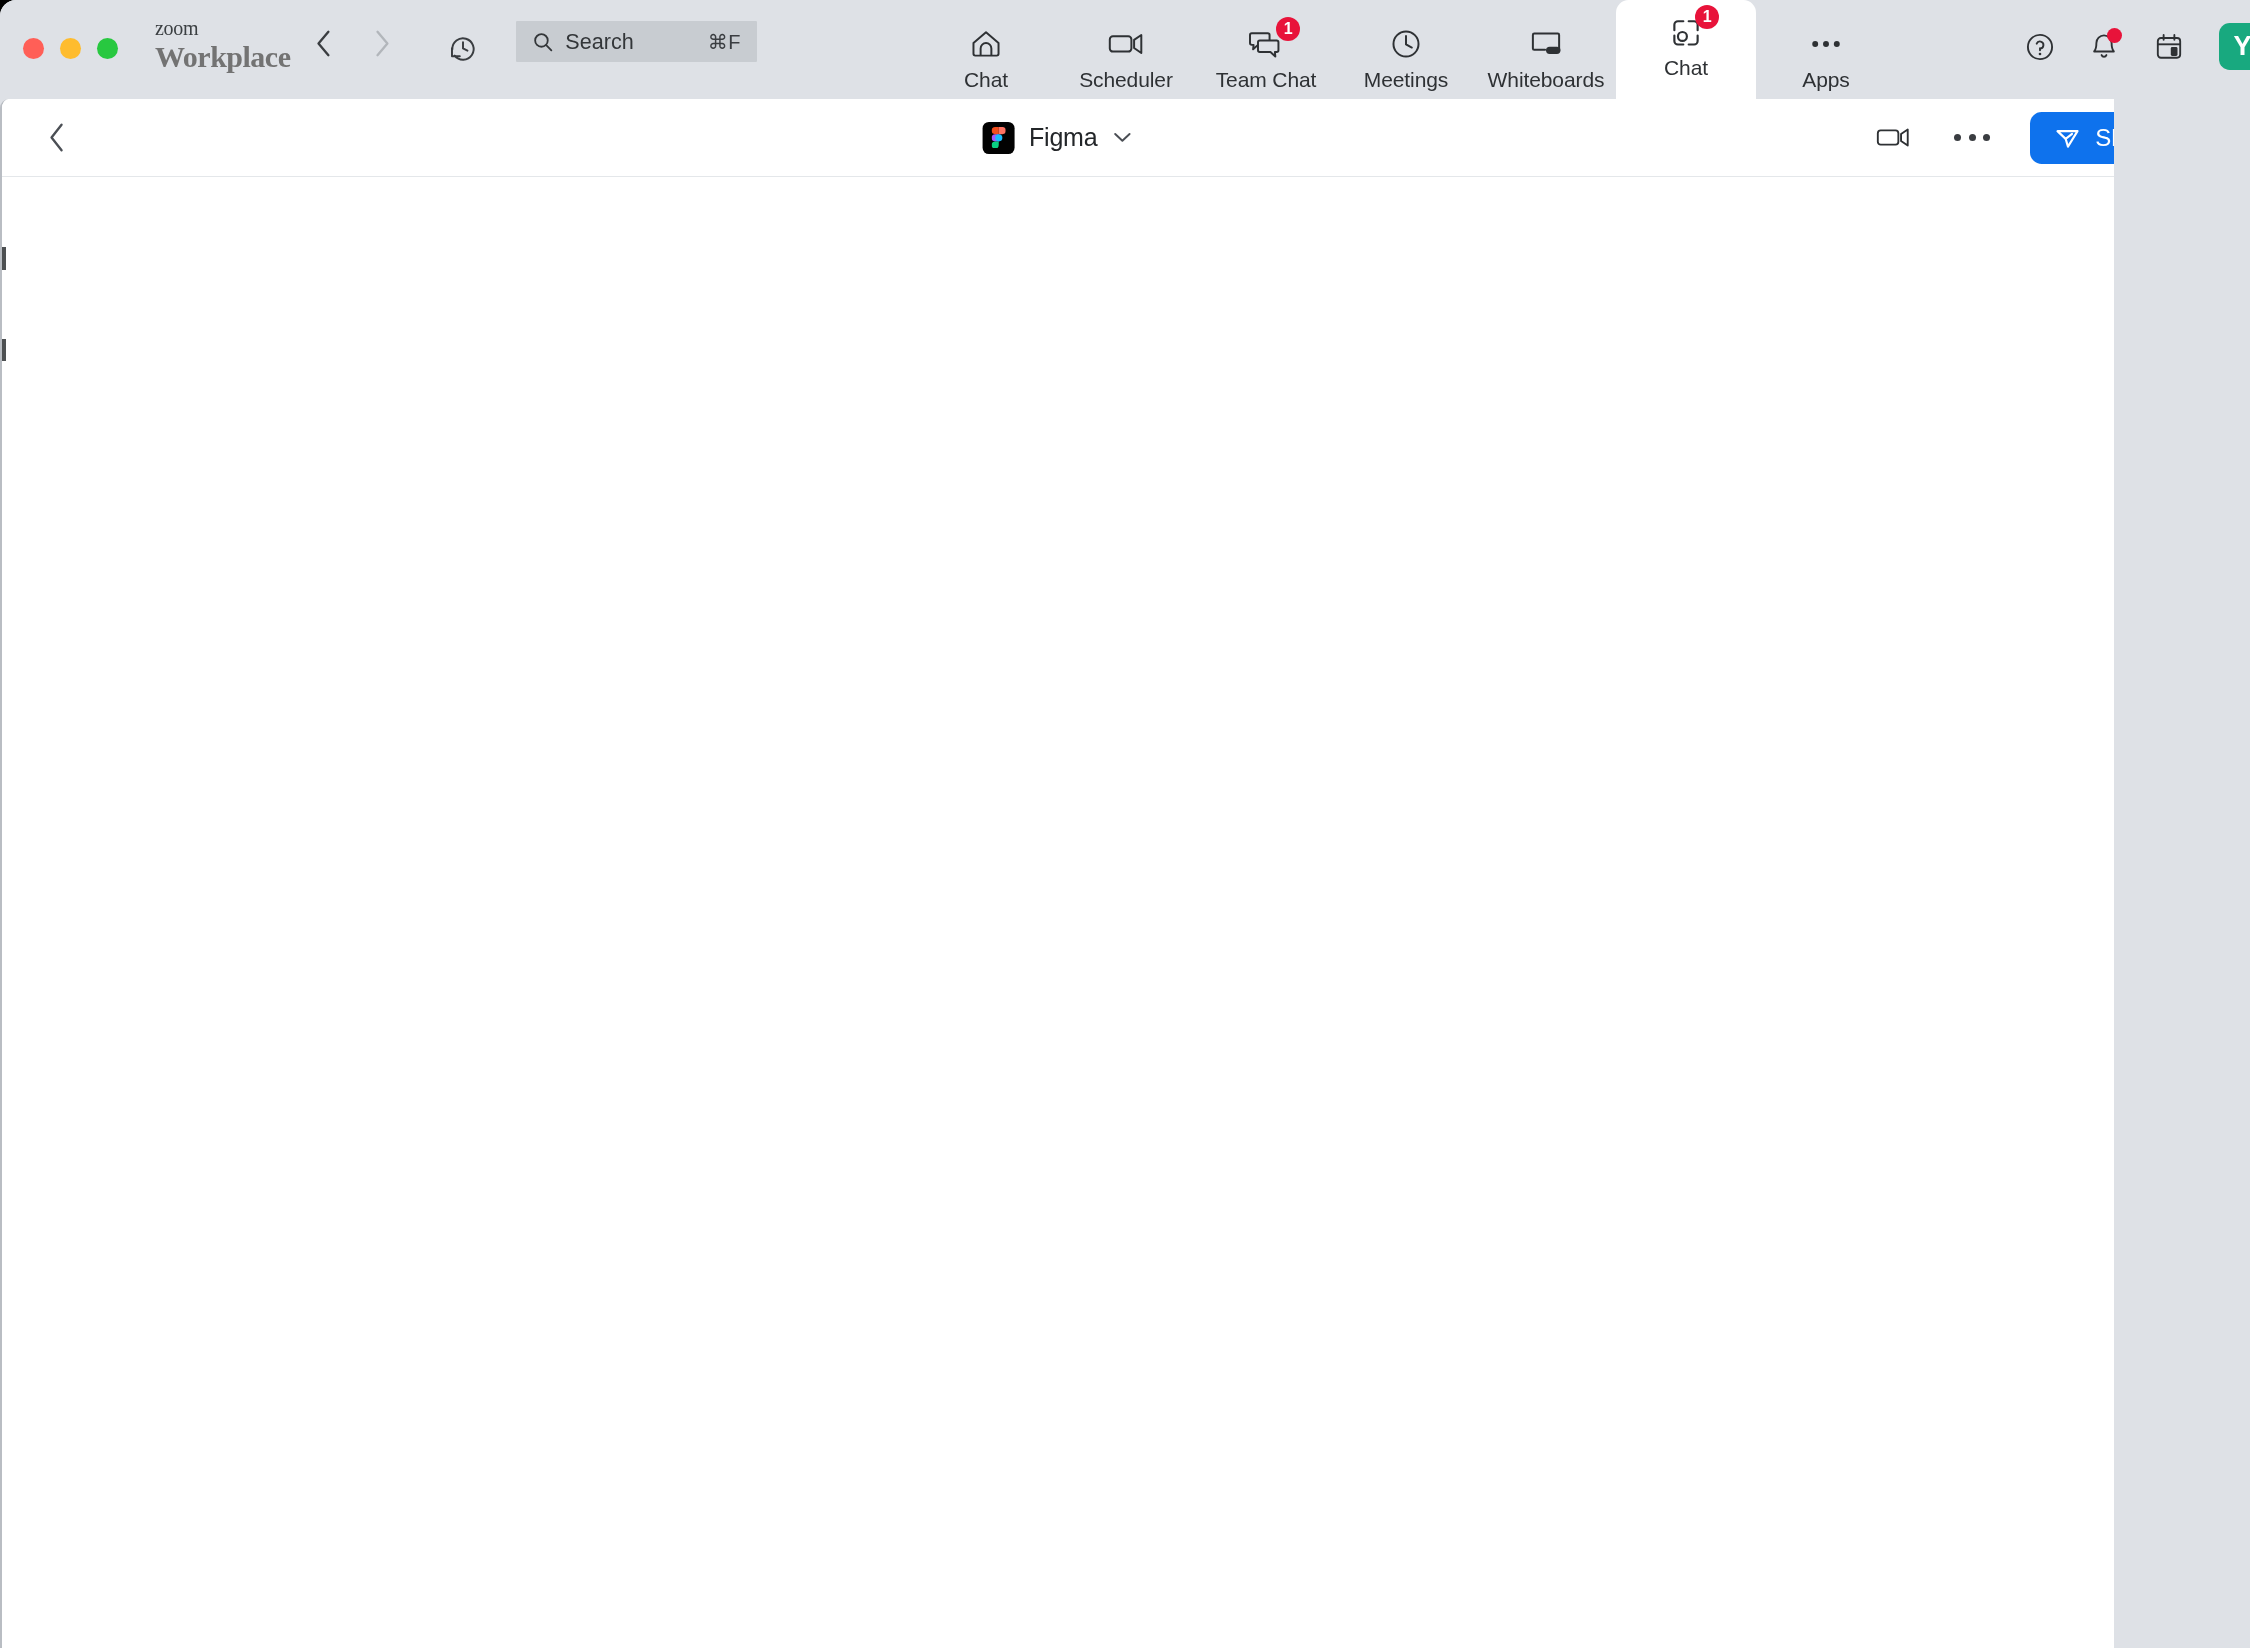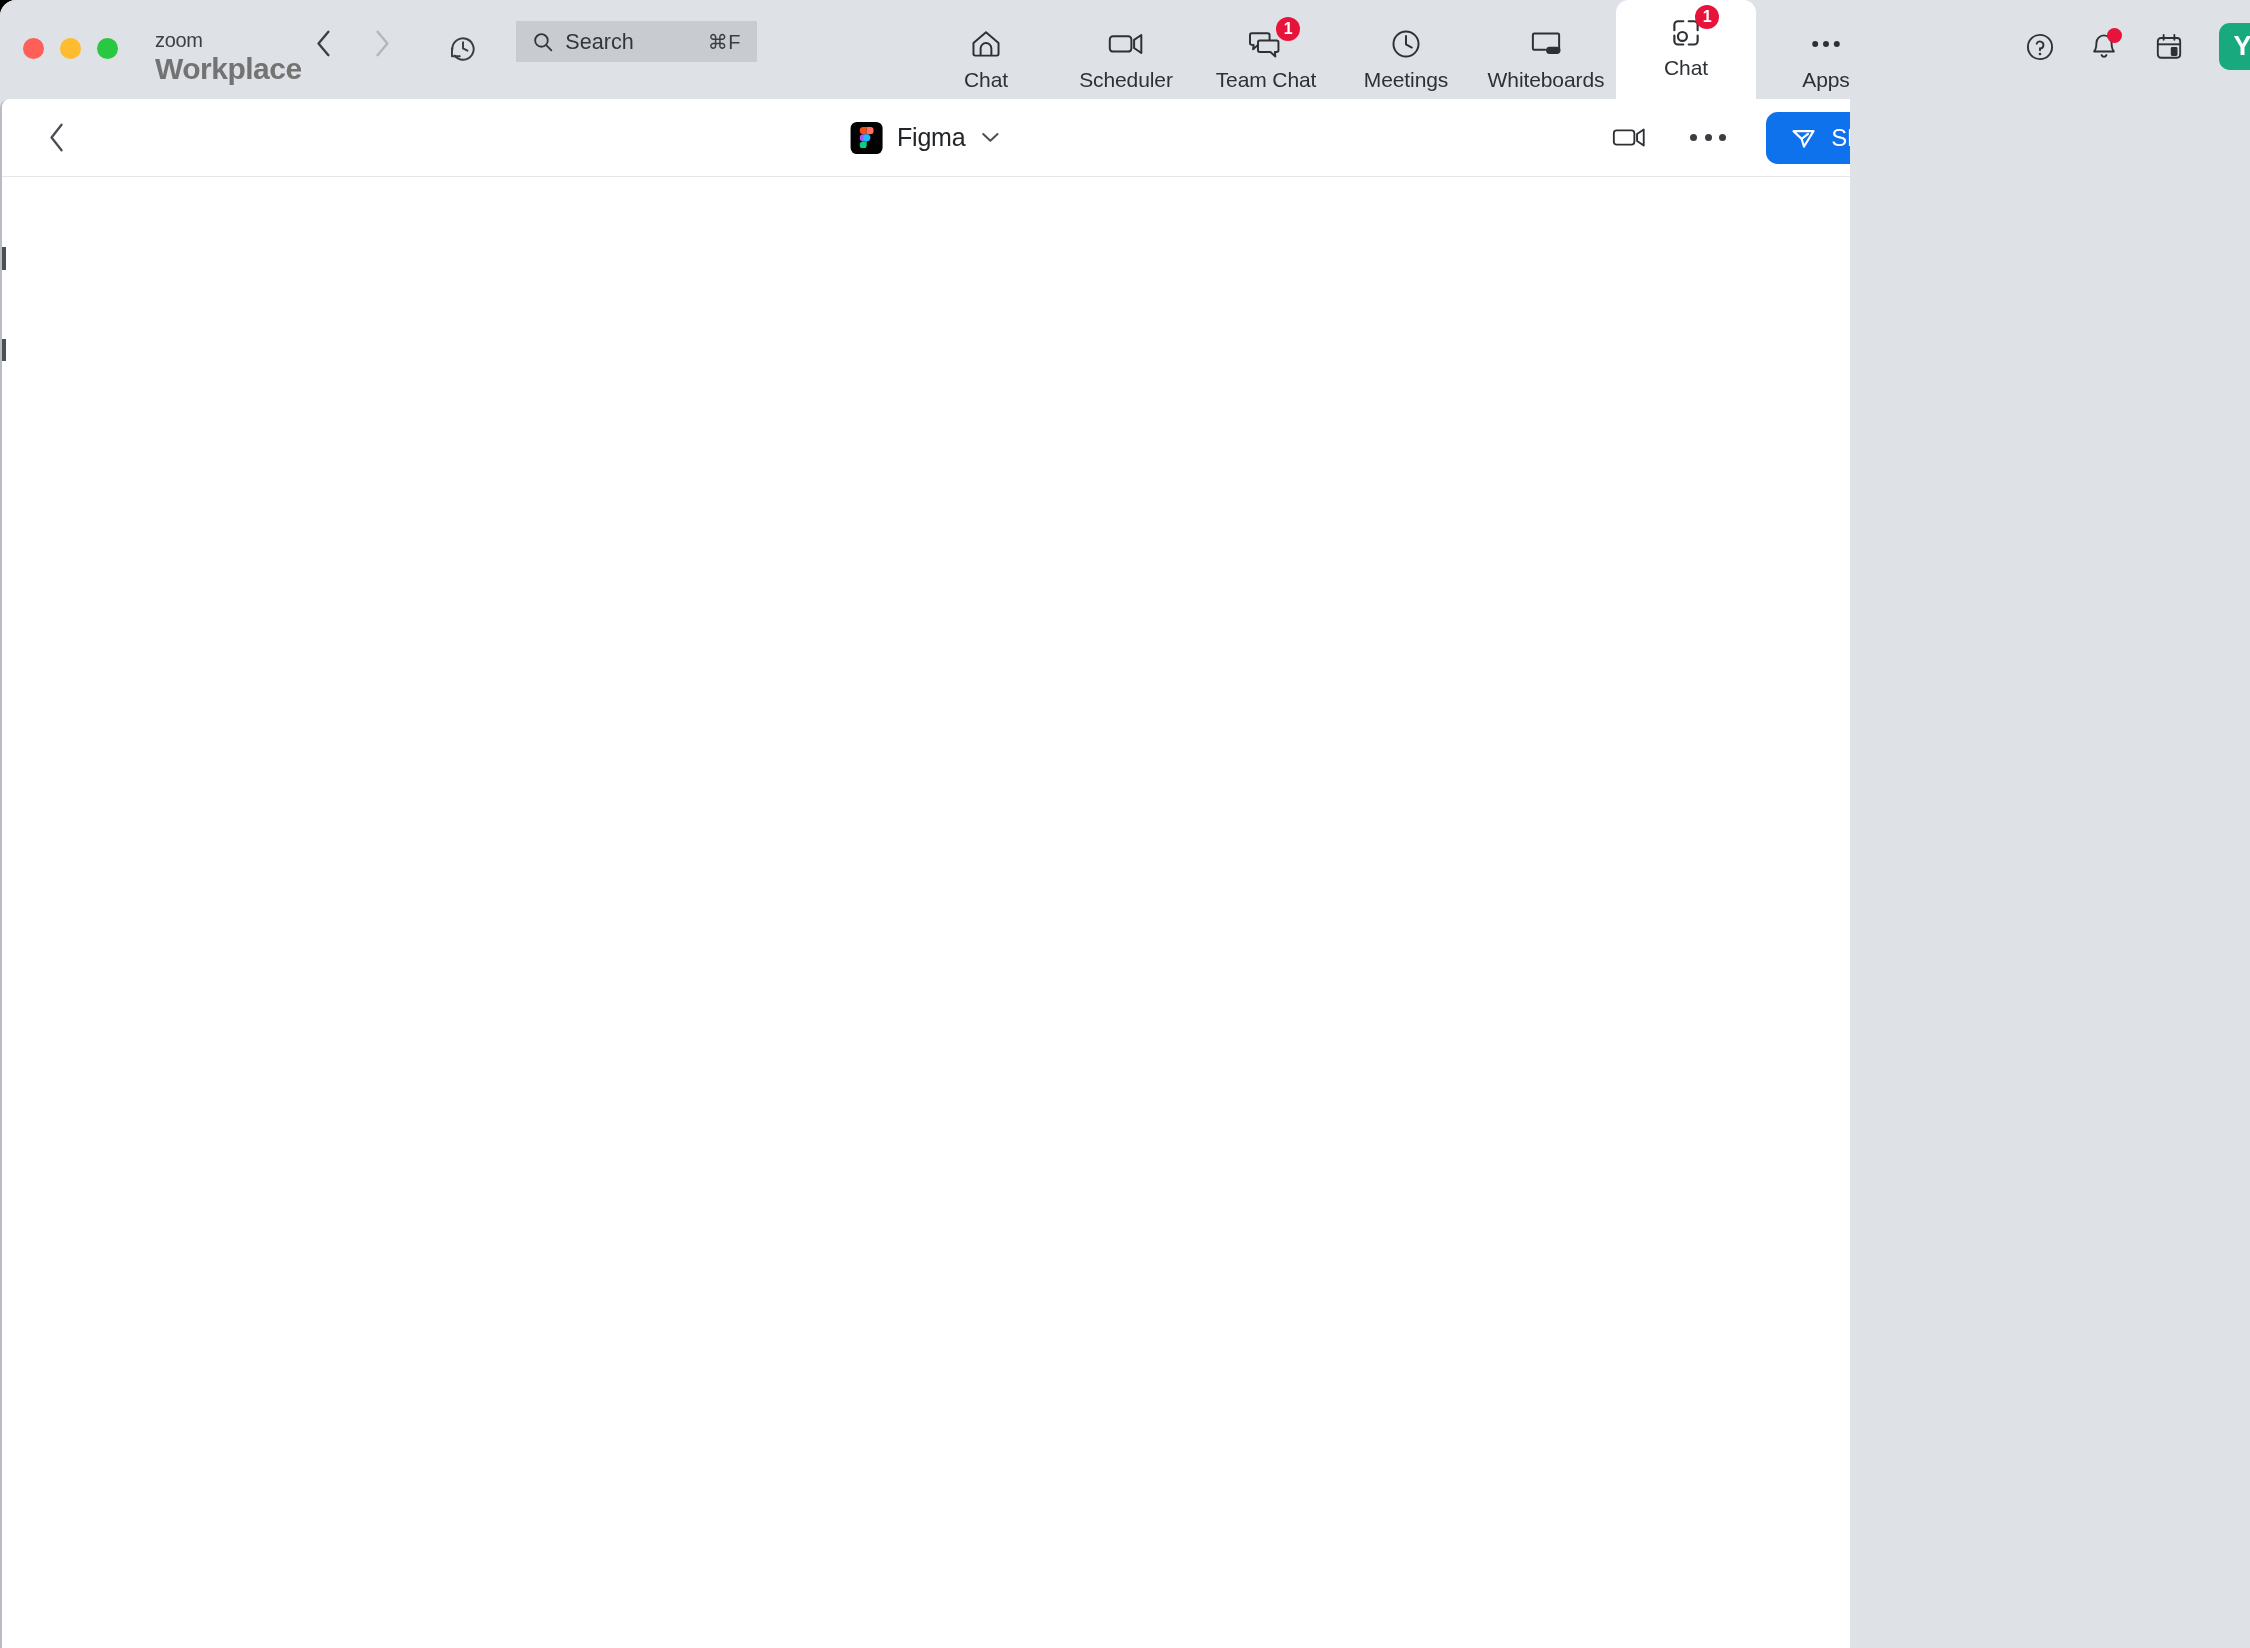--- a/index.html
+++ b/index.html
@@ -44,23 +44,24 @@
   }
   .light { width: 21px; height: 21px; border-radius: 50%; }
   .light.red    { background: #ff5f57; }
   .light.yellow { background: #febc2e; }
   .light.green  { background: #28c840; }
 
   
   .brand {
     position: absolute;
     left: 155px;
-    top: 30px;
+    top: 18px;
     line-height: 1;
     user-select: none;
+    font-family: Liberation Serif, serif;
   }
   .brand-zoom {
     font-size: 20px;
     color: #3c4043;
     letter-spacing: -0.3px;
     font-weight: 400;
     display: block;
     margin-bottom: 3.6px;
   }
   .brand-workplace {
@@ -210,21 +211,21 @@
     margin-left: 7.2px;
     margin-right: -16px;
     overflow: hidden;
   }
 
   
   .panel {
     position: absolute;
     left: 0;
     top: 99px;
-    width: 1850px;
+    width: 2114px;
     height: 1550px;
     background: #ffffff;
     border-left: 2.7px solid #b9bdc3;
     border-top-left-radius: 9px;
     overflow: hidden;
   }
 
   
   .apptoolbar {
     position: relative;

